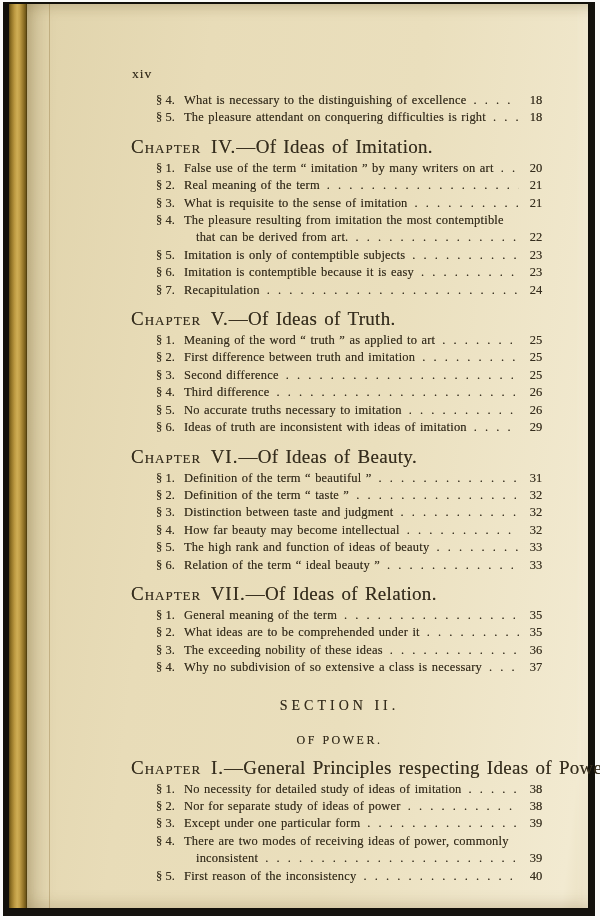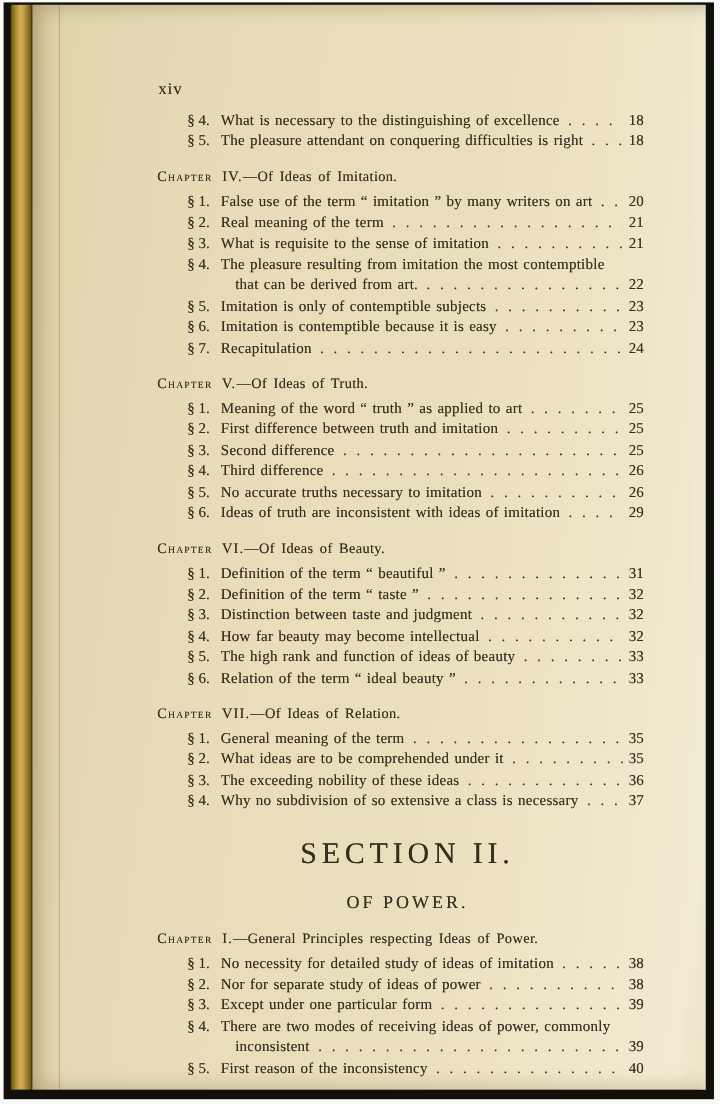--- a/index.html
+++ b/index.html
@@ -27,33 +27,33 @@
   .crease{position:absolute;left:22px;top:0;bottom:0;width:1px;background:rgba(130,100,40,.32);}
   .content{
     position:absolute;left:104px;right:40px;top:62px;
     text-shadow:0 0 .4px rgba(53,45,29,.55);
   }
   .head-row{position:relative;height:19px;margin-bottom:7px;}
   .folio{position:absolute;left:1px;top:0;font-size:13.5px;letter-spacing:1px;}
   .running-head{text-align:center;font-size:11.5px;letter-spacing:3px;padding-top:2px;}
   .chapter-block{margin-top:10px;}
   .chapter-block.no-heading{margin-top:0;}
-  .chapter-heading{margin:0 0 3px 0;font-size:12px;line-height:20px;white-space:nowrap;}
+  .chapter-heading{margin:0 0 3px 0;font-size:19px;line-height:20px;white-space:nowrap;}
   .ch-prefix{font-variant:small-caps;letter-spacing:1px;word-spacing:4px;}
   .ch-rest{letter-spacing:.3px;word-spacing:2px;}
   .entries{padding-left:25px;}
   .entry{display:flex;align-items:baseline;line-height:17.4px;font-size:12.5px;}
   .num{flex:0 0 28px;white-space:nowrap;}
   .txt{white-space:nowrap;flex-shrink:1;min-width:0;letter-spacing:.2px;word-spacing:1px;}
   .cont .cont-txt{padding-left:12px;}
   .leader{flex:1 1 0%;overflow:hidden;white-space:nowrap;letter-spacing:2.5px;margin:0 5px 0 7px;min-width:8px;color:#3a3222;}
-  .pg{flex:0 0 24px;text-align:left;white-space:nowrap;}
+  .pg{flex:0 0 24px;text-align:center;white-space:nowrap;}
   .section-block{text-align:center;margin:21px 0 10px 0;}
-  .section-title{font-size:25px;letter-spacing:4px;margin-bottom:19px;}
-  .section-subtitle{font-size:15px;letter-spacing:2.5px;}
+  .section-title{font-size:14px;letter-spacing:4px;margin-bottom:19px;}
+  .section-subtitle{font-size:12px;letter-spacing:2.5px;}
 </style>
 </head>
 <body>
 
 <div class="frame"></div>
 <div class="page-edge"></div>
 <div class="paper">
   <div class="crease"></div>
   <div class="content">
     <div class="head-row">

